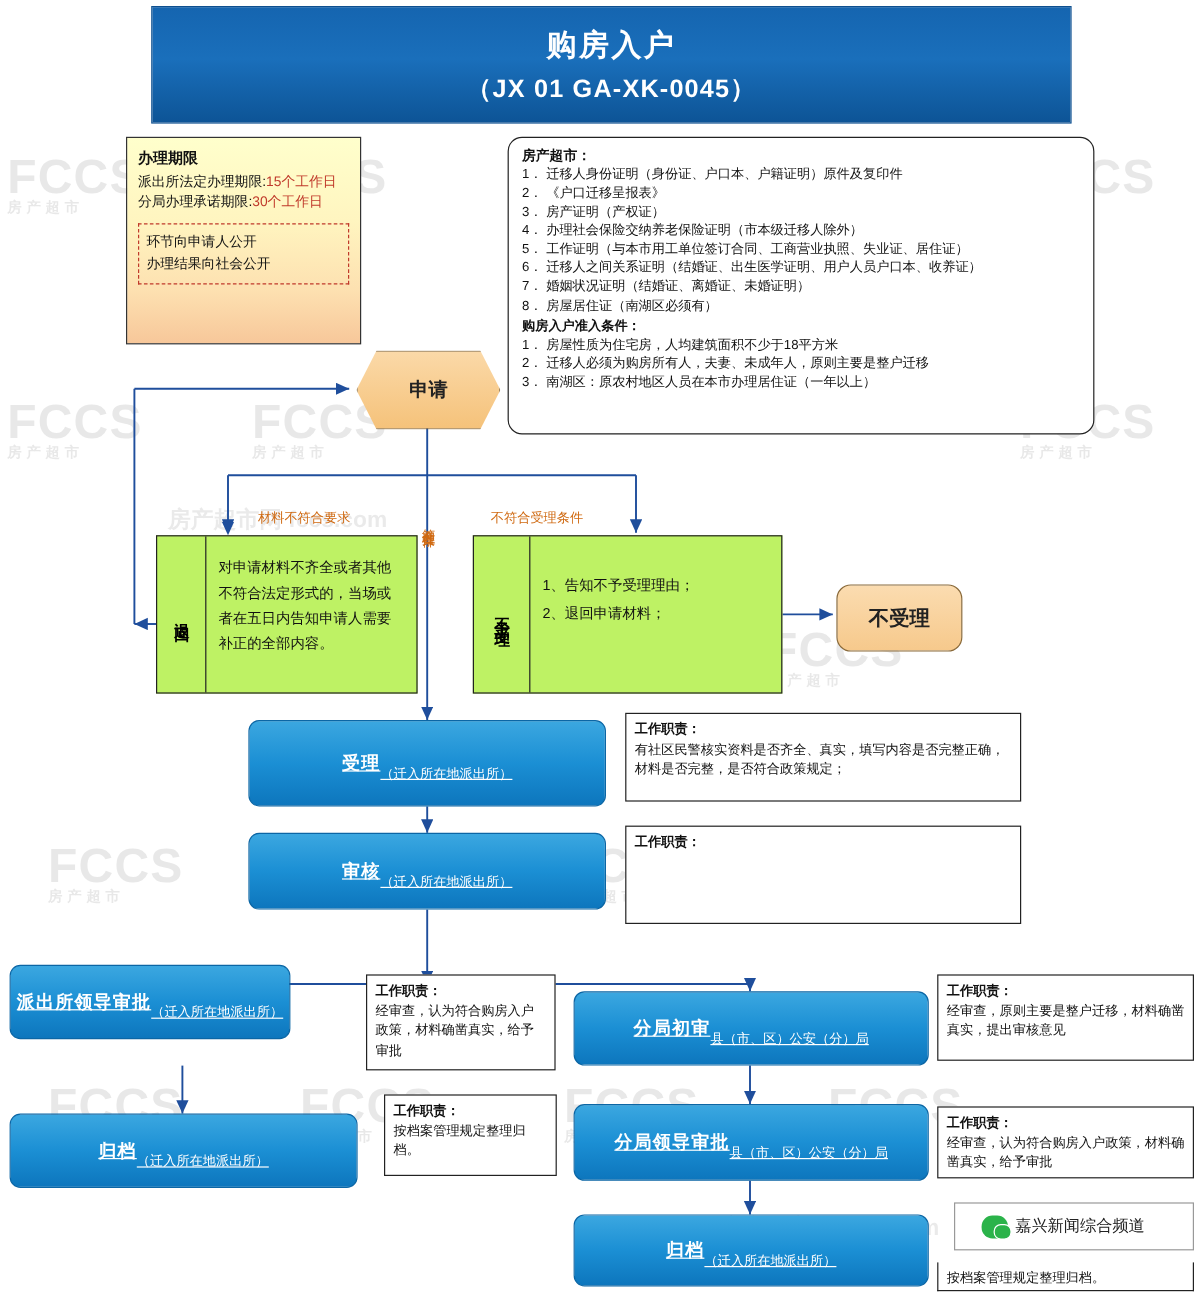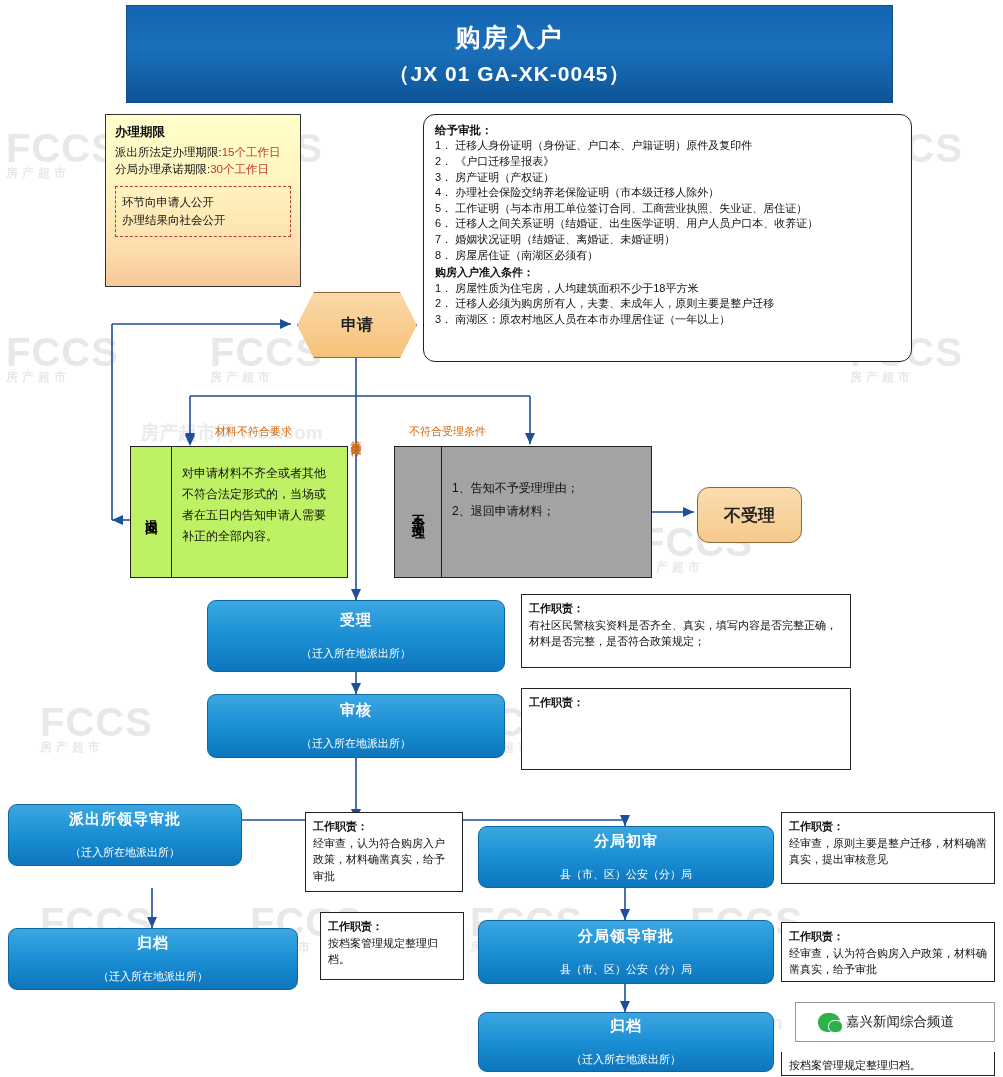--- a/index.html
+++ b/index.html
@@ -88,43 +88,43 @@
     width:40px;border-right:1px solid #222;display:flex;align-items:center;justify-content:center;
     font-size:13px;font-weight:bold;writing-mode:vertical-rl;letter-spacing:4px;
   }
   #return-box .txt{
     flex:1;padding:16px 10px;font-size:12px;line-height:1.75;color:#111;
   }
 
   
   #refuse-box{
     left:394px;top:446px;width:258px;height:132px;
-    border:1px solid #222;background:#a3a3a3;display:flex;
+    border:1px solid #222;background:#bef264;display:flex;
   }
   #refuse-box .lbl{
     width:46px;border-right:1px solid #222;display:flex;align-items:center;justify-content:center;
     font-size:13px;font-weight:bold;writing-mode:vertical-rl;letter-spacing:4px;
   }
   #refuse-box .txt{flex:1;padding:30px 10px;font-size:12px;line-height:1.9;color:#111;}
 
   
   #not-accept{
     left:697px;top:487px;width:105px;height:56px;
     background:linear-gradient(to bottom,#fbdcb0 0%,#f6c98c 100%);
     border:1px solid #8a6a3a;border-radius:12px;
     display:flex;align-items:center;justify-content:center;
     font-size:17px;font-weight:bold;color:#222;
   }
 
   
   .bluebox{
     background:linear-gradient(to bottom,#3ba7e0 0%,#1b8fd4 50%,#0d76bd 100%);
     border:1px solid #0b66a5;border-radius:9px;
-    color:#fff;display:flex;flex-direction:column;
-    align-items:center;justify-content:center;text-align:right;
+    color:#fff;display:flex;
+    align-items:center;justify-content:center;text-align:right;text-decoration:underline;
   }
   .bluebox .b1{font-size:15px;font-weight:bold;letter-spacing:1px;}
   .bluebox .b2{font-size:11px;margin-top:16px;}
 
   
   .note{
     background:#fff;border:1px solid #222;font-size:11px;color:#111;
     padding:5px 7px;line-height:1.5;
   }
   .note .nh{font-weight:bold;}
@@ -258,21 +258,21 @@
   <div>
     <span>分局办理承诺期限:</span><span class="red">30个工作日</span>
   </div>
   <div class="dash">
     <div>环节向申请人公开</div>
     <div>办理结果向社会公开</div>
   </div>
 </div>
 
 <div id="materials-box" class="abs">
-  <div class="hd">给予审批：</div>
+  <div class="hd">房产超市：</div>
   <ol>
     <li>1． 迁移人身份证明（身份证、户口本、户籍证明）原件及复印件</li>
     <li>2． 《户口迁移呈报表》</li>
     <li>3． 房产证明（产权证）</li>
     <li>4． 办理社会保险交纳养老保险证明（市本级迁移人除外）</li>
     <li>5． 工作证明（与本市用工单位签订合同、工商营业执照、失业证、居住证）</li>
     <li>6． 迁移人之间关系证明（结婚证、出生医学证明、用户人员户口本、收养证）</li>
     <li>7． 婚姻状况证明（结婚证、离婚证、未婚证明）</li>
     <li>8． 房屋居住证（南湖区必须有）</li>
   </ol>

